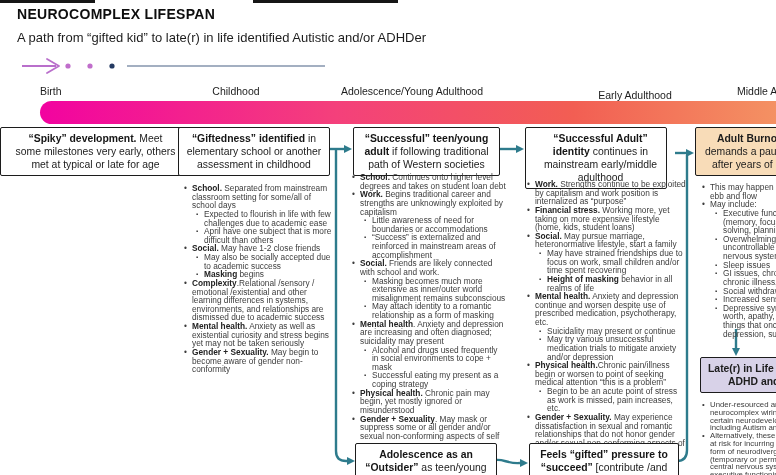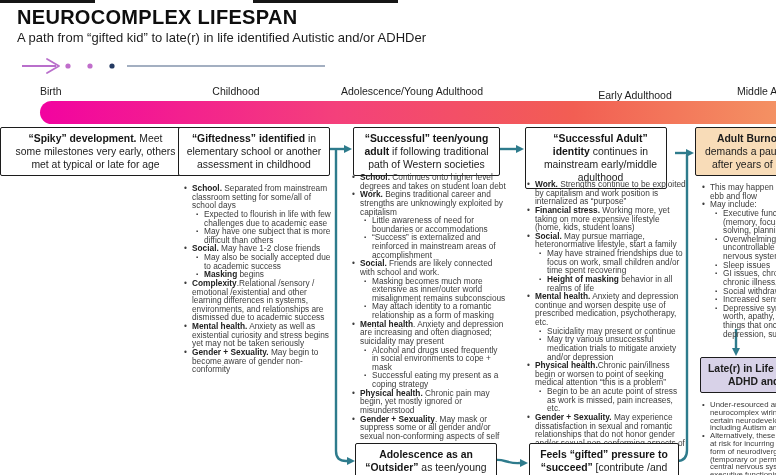--- a/index.html
+++ b/index.html
@@ -1,19 +1,19 @@
 <!DOCTYPE html>
 <html><head>
 <meta charset="utf-8">
 <style>
   html,body{margin:0;padding:0;background:#fff;}
   .canvas{position:relative;width:776px;height:475px;background:#fff;overflow:hidden;
           font-family:"Liberation Sans","DejaVu Sans",sans-serif;color:#1c1c1c;}
   .topstrip{position:absolute;top:0;height:3px;background:#161616;}
-  .title{position:absolute;left:17px;top:6px;font-size:20px;font-weight:800;letter-spacing:.3px;color:#0e0e0e;white-space:nowrap;}
+  .title{position:absolute;left:17px;top:6px;font-size:14px;font-weight:800;letter-spacing:.3px;color:#0e0e0e;white-space:nowrap;}
   .subtitle{position:absolute;left:17px;top:30px;font-size:13px;color:#1d1d1d;white-space:nowrap;}
   .deco{position:absolute;left:0;top:0;pointer-events:none;}
   .tl-label{position:absolute;font-size:10.5px;color:#1d1d1d;white-space:nowrap;}
   .center{transform:translateX(-50%);}
   .grad-bar{position:absolute;left:40px;top:101px;width:740px;height:23px;border-radius:12px 0 0 12px;}
   .connectors{position:absolute;left:0;top:0;pointer-events:none;}
   .sbox{position:absolute;background:#fff;border:1.6px solid #1c1c1c;border-radius:2px;
         padding:4px 7px;font-size:10.4px;line-height:1.26;text-align:center;box-sizing:border-box;}
   .sbox b{font-weight:700;color:#151515;}
   .sbox.lines{text-align:left;}
@@ -106,21 +106,21 @@
       <div class="row">
         <span class="mk">•</span>
         <span class="ct"><b>School.</b> Separated from mainstream classroom setting for some/all of school days</span>
       </div>
       <div class="row l2">
         <span class="mk">▪</span>
         <span class="ct">Expected to flourish in life with few challenges due to academic ease</span>
       </div>
       <div class="row l2">
         <span class="mk">▪</span>
-        <span class="ct">May have one subject that is more difficult than others</span>
+        <span class="ct">April have one subject that is more difficult than others</span>
       </div>
       <div class="row">
         <span class="mk">•</span>
         <span class="ct"><b>Social.</b> May have 1-2 close friends</span>
       </div>
       <div class="row l2">
         <span class="mk">▪</span>
         <span class="ct">May also be socially accepted due to academic success</span>
       </div>
       <div class="row l2">

